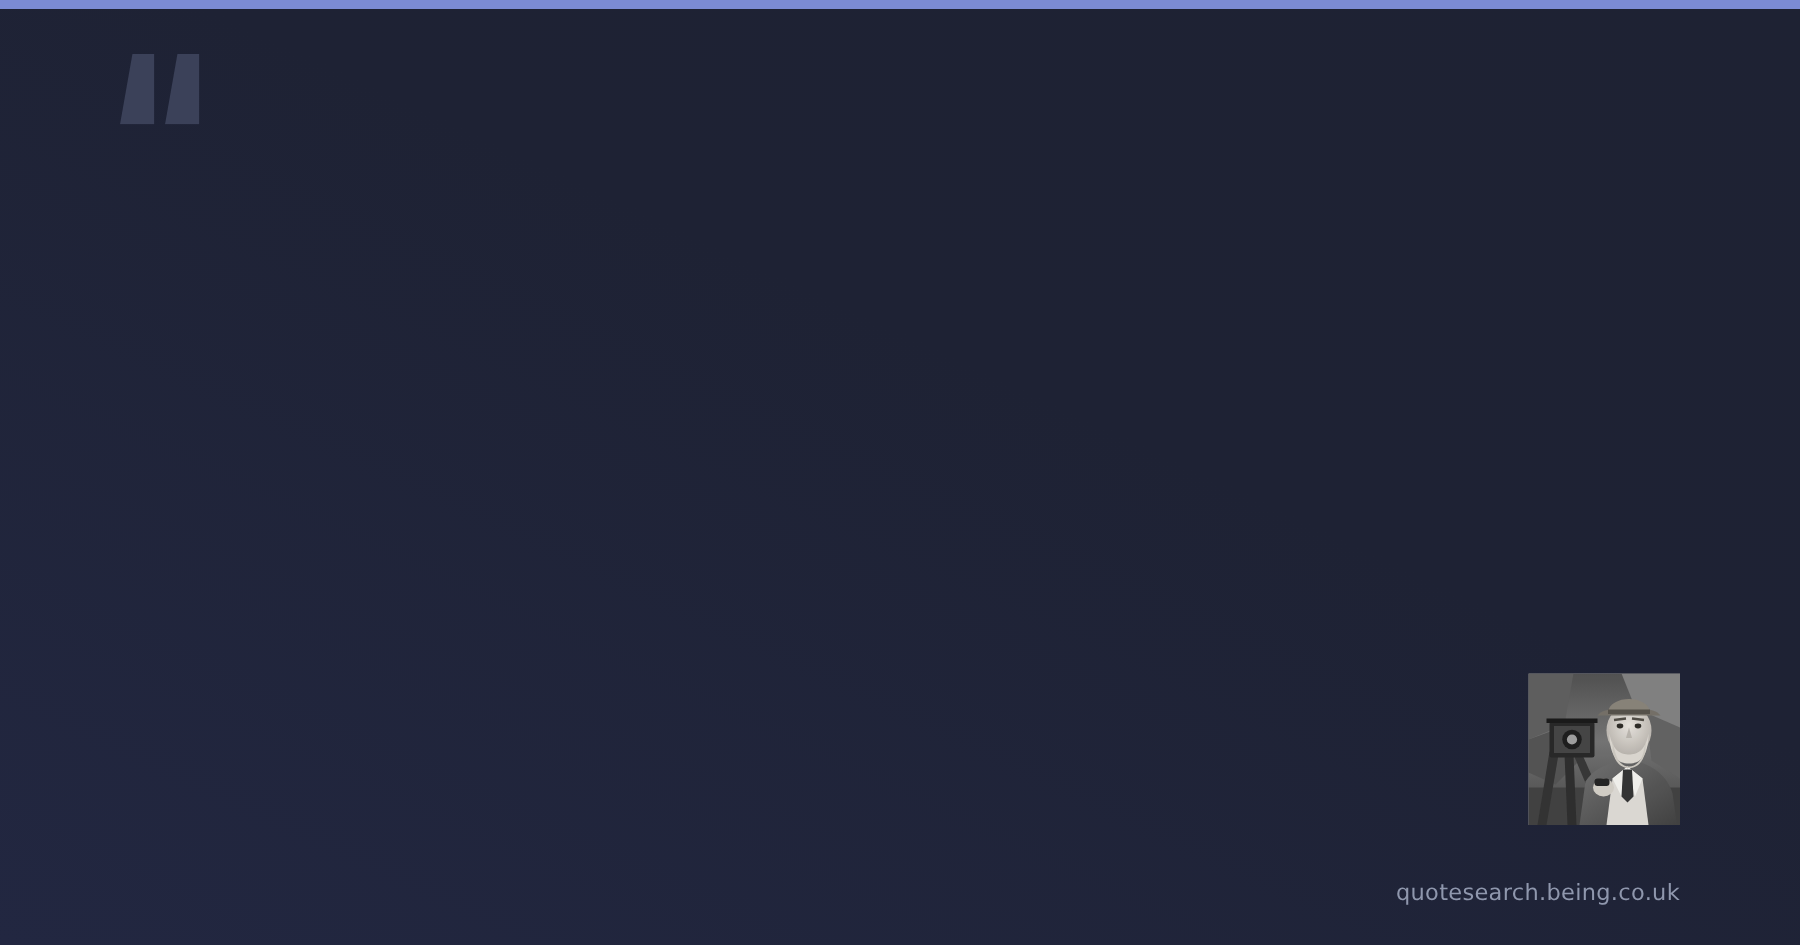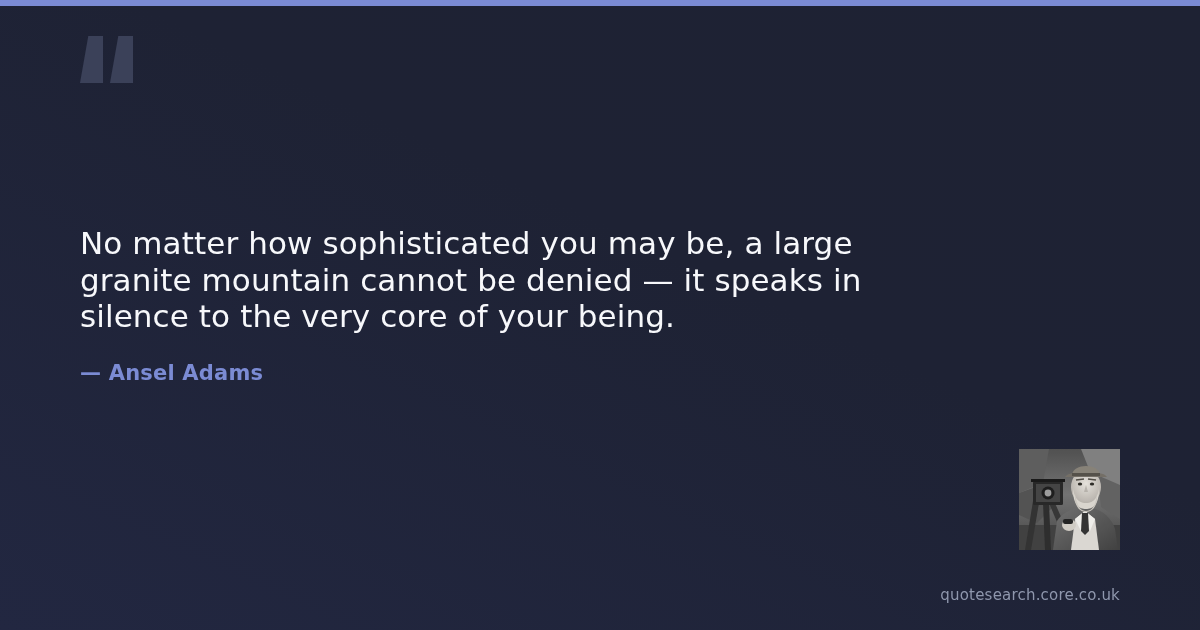--- a/index.html
+++ b/index.html
@@ -106,24 +106,20 @@
 
 <div class="card">
 
   <div class="accent-bar"></div>
 
   <div class="quote-mark" aria-hidden="true">
     <span class="wedge w1"></span>
     <span class="wedge w2"></span>
   </div>
 
-  <div class="quote-body">
-    <p class="quote-text">No matter how sophisticated you may be, a large granite mountain cannot be denied — it speaks in silence to the very core of your being.</p>
-    <p class="attribution">— Ansel Adams</p>
-  </div>
 
   <div class="author-thumb">
     <svg width="101" height="101" viewBox="0 0 101 101" role="img">
       <defs>
         <linearGradient id="bgTrees" x1="0" y1="0" x2="0" y2="1">
           <stop offset="0%" stop-color="#4a4a4a"></stop>
           <stop offset="45%" stop-color="#6e6e6e"></stop>
           <stop offset="100%" stop-color="#3c3c3c"></stop>
         </linearGradient>
         <linearGradient id="coat" x1="0" y1="0" x2="1" y2="1">
@@ -176,15 +172,15 @@
       <path d="M53 26 C54 14 80 14 81 26 Z" fill="#837d73"></path>
       <path d="M53 24 L81 24 L81 27 L53 27 Z" fill="#4f4a43"></path>
 
       <ellipse cx="50" cy="76" rx="7" ry="6" fill="#cfcac2"></ellipse>
       <rect x="44" y="70" width="10" height="5" rx="2" fill="#1c1c1c"></rect>
 
       <rect x="0" y="0" width="101" height="101" fill="#ffffff" opacity="0.04"></rect>
     </svg>
   </div>
 
-  <div class="source-url">quotesearch.core.co.uk</div>
+  <div class="source-url">quotesearch.being.co.uk</div>
 
 </div>
 
 </body></html>

